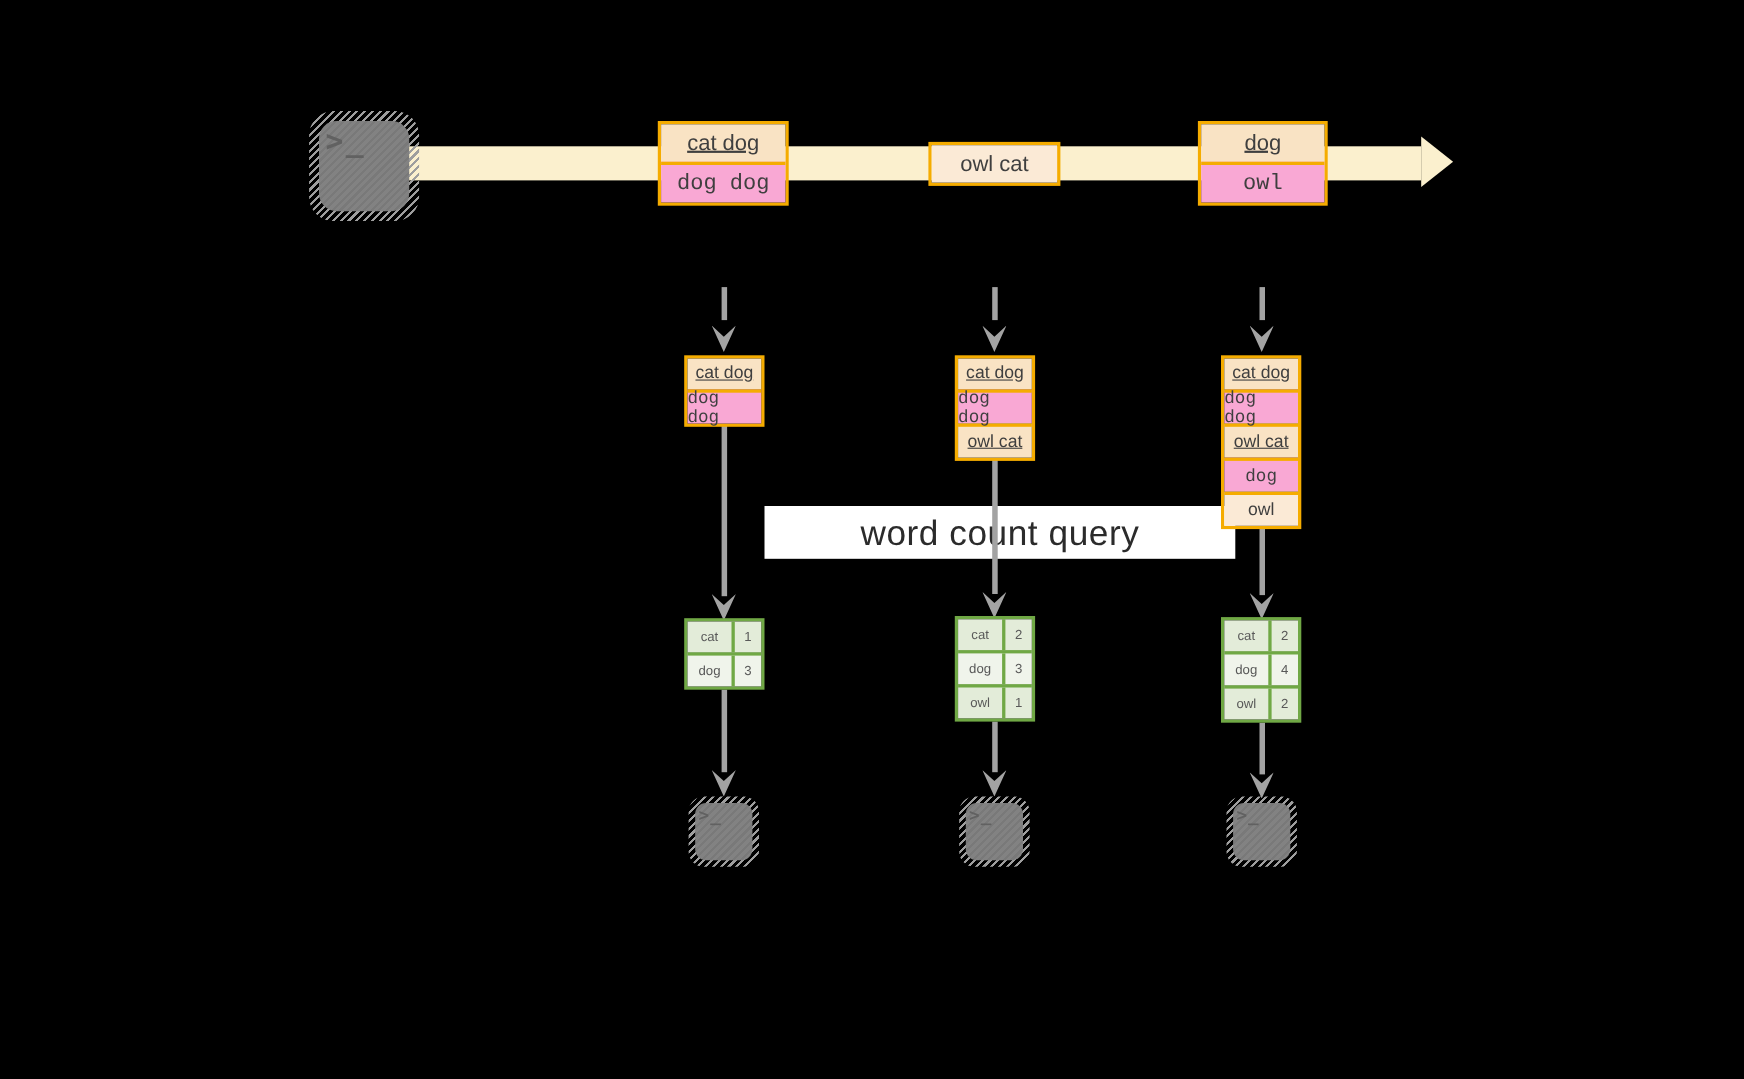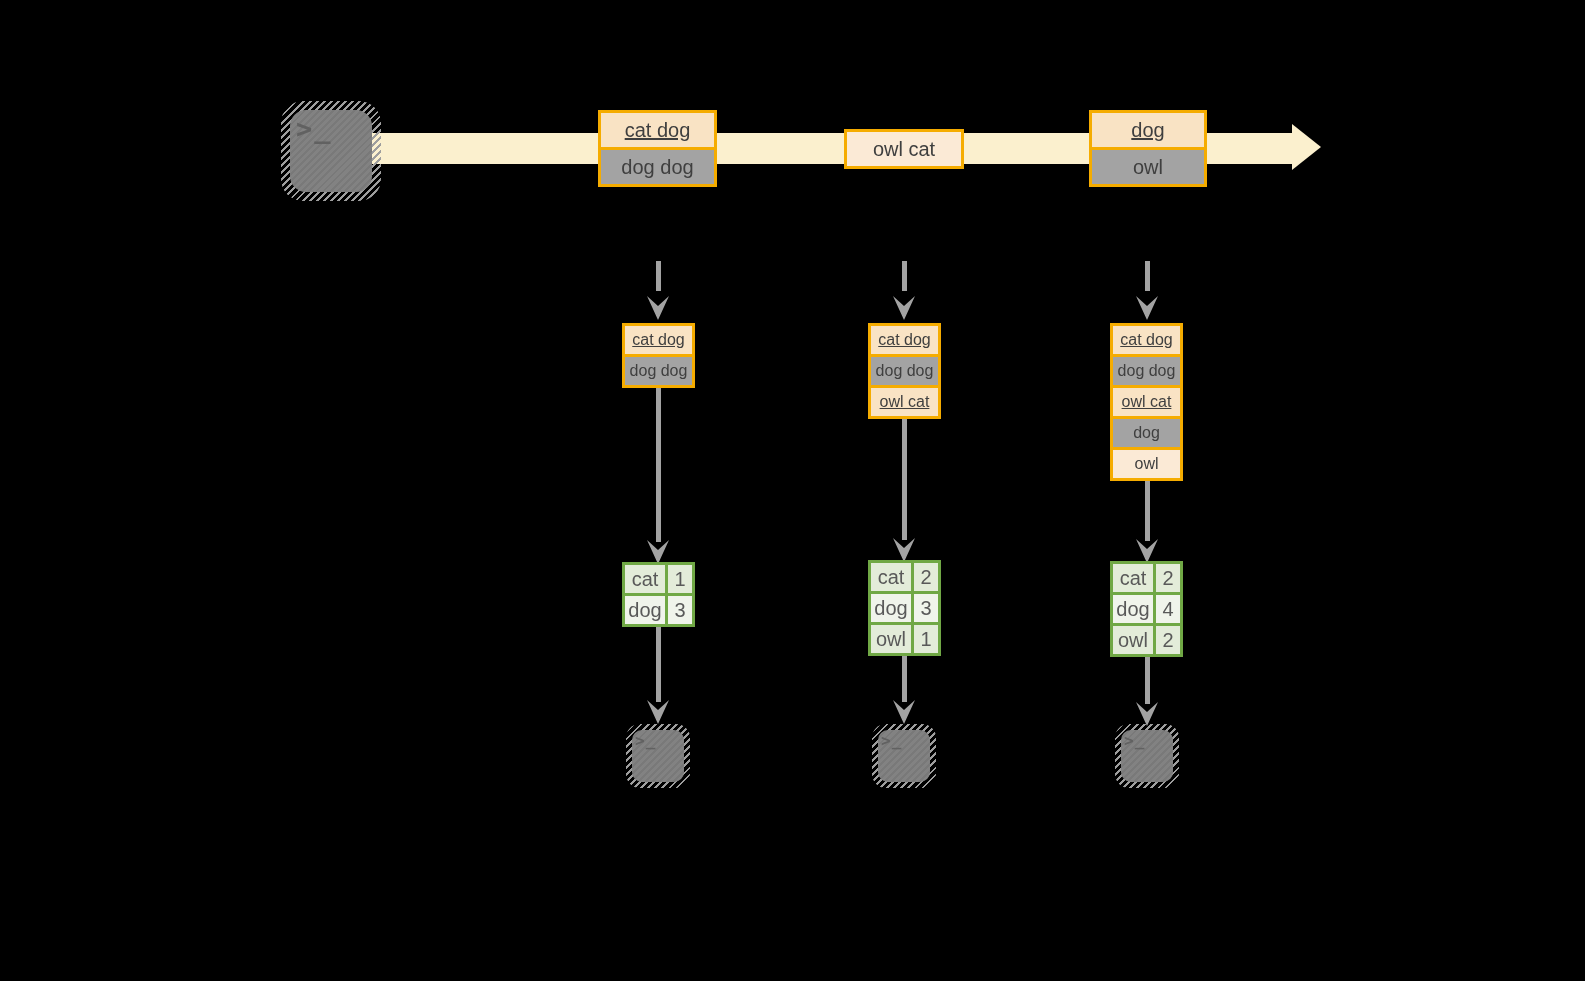--- a/index.html
+++ b/index.html
@@ -25,25 +25,25 @@
   .term-lg .term-glyph{left:15px;top:12px;font-size:27px;letter-spacing:2px;}
   .term-sm .term-glyph{left:9px;top:7px;font-size:16px;letter-spacing:1px;}
   
   .obox{position:absolute;border:3px solid #F5AC00;box-sizing:border-box;z-index:7;}
   .orow{display:flex;align-items:center;justify-content:center;color:#3F3F3F;}
   .orow + .orow{border-top:3px solid #F5AC00;}
   .ebox .orow{height:34px;font-size:20px;}
   .sbox{width:73px;}
   .sbox .orow{height:28px;font-size:16px;}
   .tone-dark{background:#F9E3C4;text-decoration:underline;}
-  .tone-light{background:#a3a3a3;}
+  .tone-light{background:#f9a8d4;font-family:Liberation Mono, monospace;}
   .tone-mid{background:#FBEAD6;}
   
   .gtable{position:absolute;border:3px solid #70A845;box-sizing:border-box;width:73px;z-index:7;}
-  .grow{display:flex;height:28px;font-size:20px;color:#595959;text-align:right;}
+  .grow{display:flex;height:28px;font-size:12px;color:#595959;text-align:right;}
   .grow + .grow{border-top:3px solid #70A845;}
   .gcell{display:flex;align-items:center;justify-content:center;}
   .gcell-word{flex:1;}
   .gcell-count{width:24px;border-left:3px solid #70A845;}
   .g-dark{background:#E3ECD9;}
   .g-light{background:#F0F4EB;}
   
   .vline{position:absolute;width:5px;background:#A3A3A3;z-index:6;}
   .vhead{position:absolute;width:22px;height:24px;background:#A3A3A3;z-index:6;
     clip-path:polygon(0% 0%,50% 42%,100% 0%,50% 100%);}
@@ -124,20 +124,23 @@
         <span>owl cat</span>
       </div>
     <div class="orow tone-light">
         <span>dog</span>
       </div>
     <div class="orow tone-mid">
         <span>owl</span>
       </div>
   </div>
 
+  <div class="banner">
+    <span class="banner-label">word count query</span>
+  </div>
 
   <div class="vline" style="left:655.5px;top:386px;height:156px;"></div>
   <div class="vhead" style="left:647px;top:540px;"></div>
   <div class="vline" style="left:901.5px;top:417px;height:123px;"></div>
   <div class="vhead" style="left:893px;top:538px;"></div>
   <div class="vline" style="left:1144.5px;top:480px;height:61px;"></div>
   <div class="vhead" style="left:1136px;top:539px;"></div>
 
   <div class="gtable" style="left:622px;top:562px;">
     <div class="grow g-dark">

